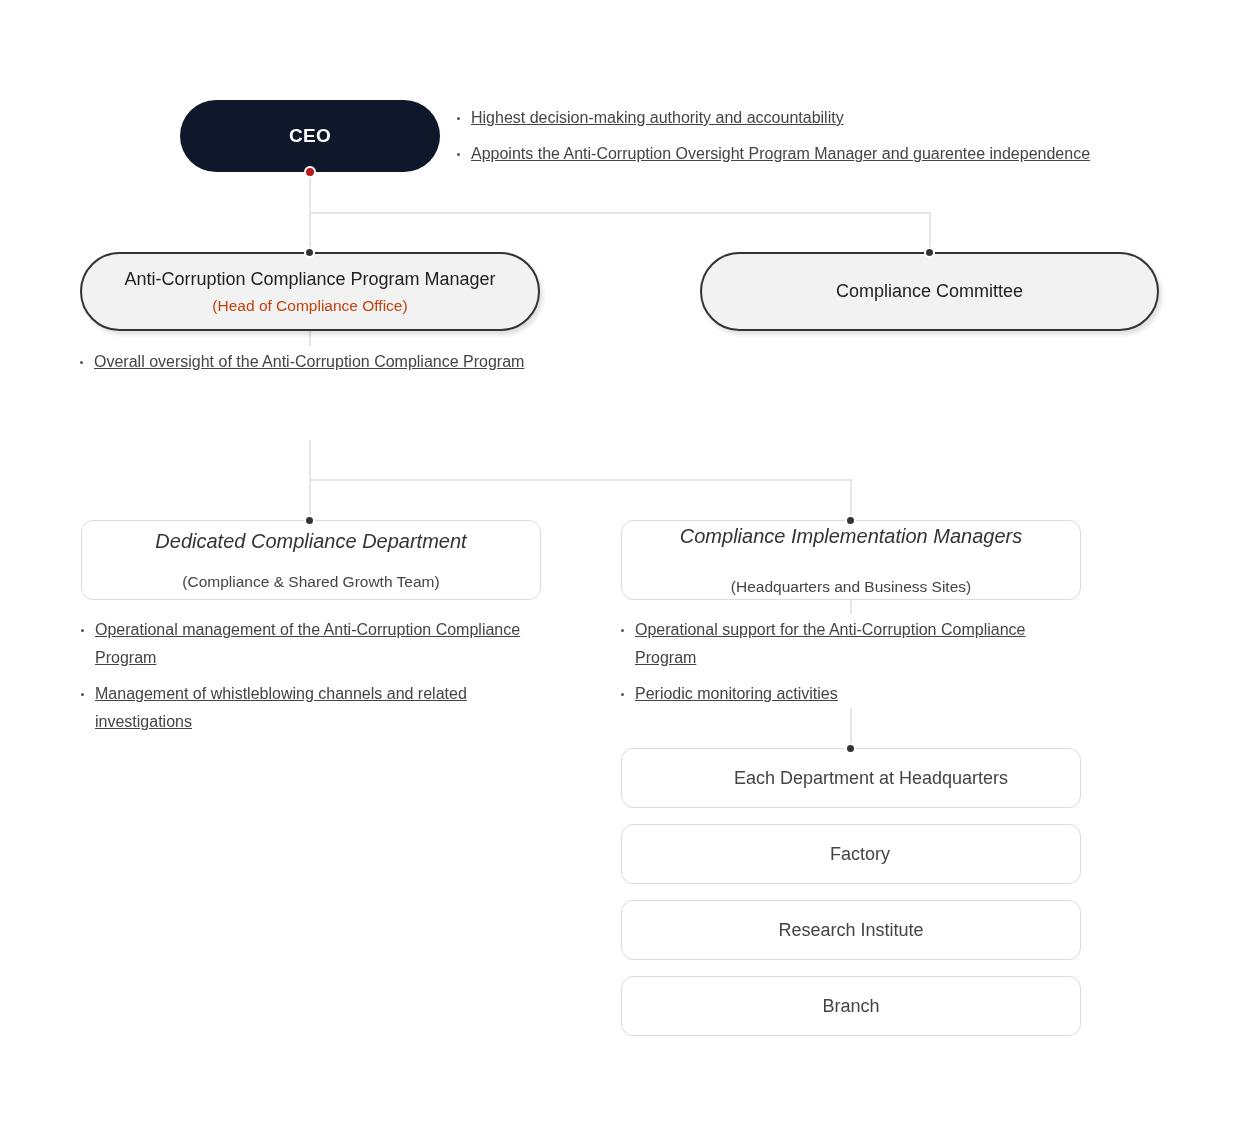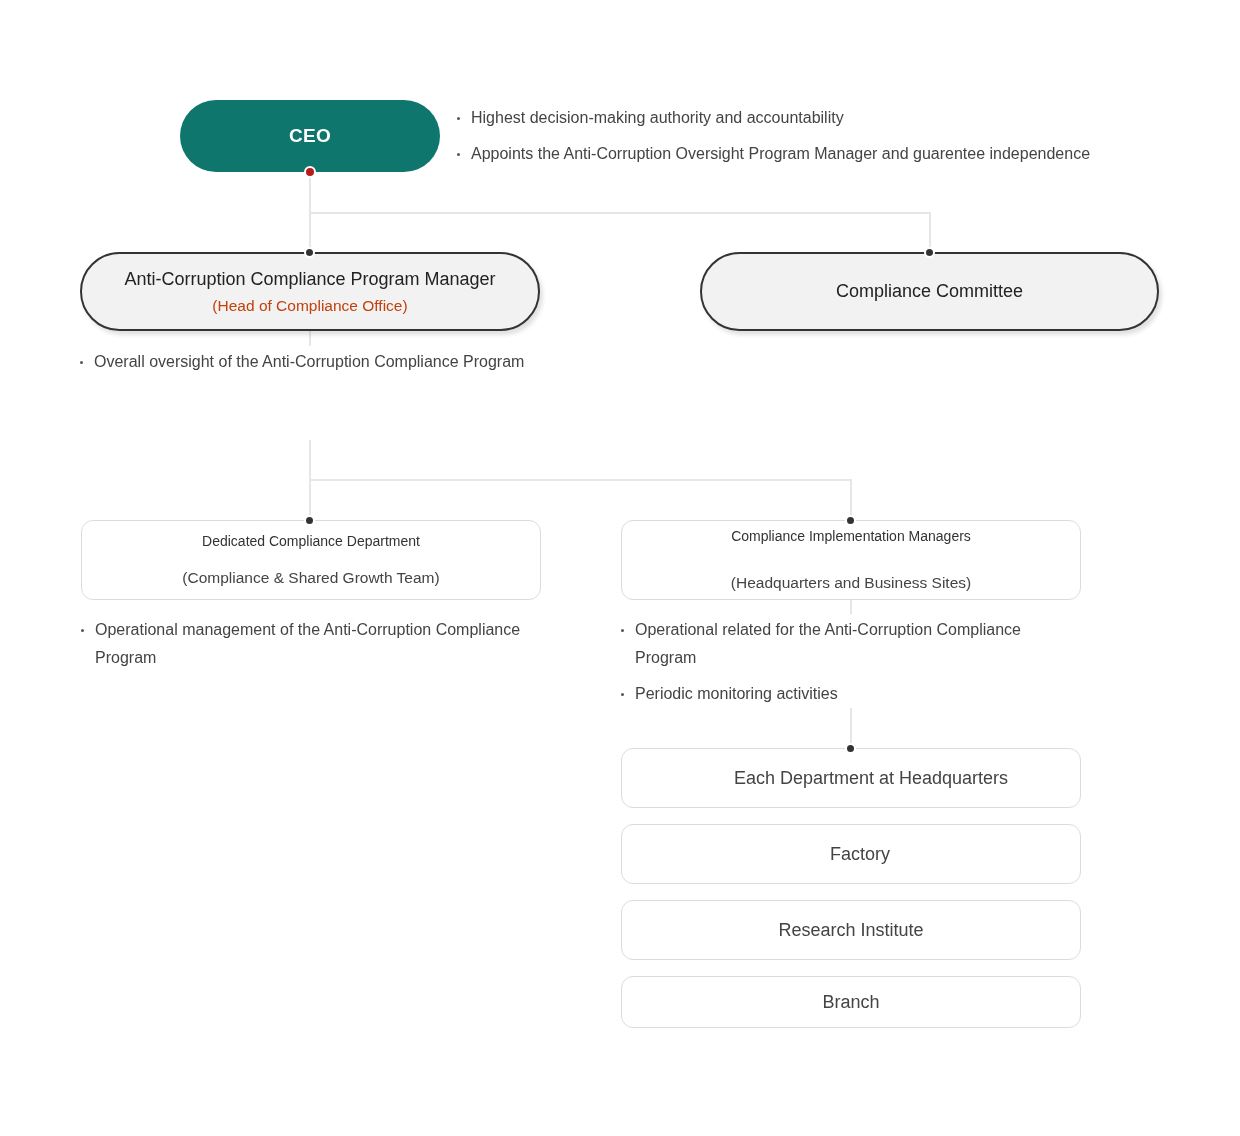--- a/index.html
+++ b/index.html
@@ -6,34 +6,34 @@
   body { width: 1240px; height: 1136px; position: relative; overflow: hidden;
          font-family: "Liberation Sans", "DejaVu Sans", sans-serif; color: #333; }
   .abs { position: absolute; }
   .line-v { position: absolute; width: 2px; background: #e6e6e6; }
   .line-h { position: absolute; height: 2px; background: #e6e6e6; }
   .dot { position: absolute; width: 7px; height: 7px; border-radius: 50%;
          background: #333; border: 2px solid #fff; box-sizing: content-box; }
   .dot-red { position: absolute; width: 8px; height: 8px; border-radius: 50%;
          background: #b71a1c; border: 2px solid #fff; box-sizing: content-box; }
   .ceo { left: 180px; top: 100px; width: 260px; height: 72px; border-radius: 36px;
-         background: #0f766e; color: #fff; display: flex; align-items: center; justify-content: center;
+         background: #0f172a; color: #fff; display: flex; align-items: center; justify-content: center;
          font-size: 19px; font-weight: bold; letter-spacing: 0.2px; }
   .pill { height: 79px; border-radius: 40px; background: #f2f2f2; border: 2px solid #333;
           box-sizing: border-box; box-shadow: 3px 4px 4px rgba(0,0,0,0.12);
           display: flex; flex-direction: column; align-items: center; justify-content: center; }
   .pill .t1 { font-size: 18px; color: #222; }
   .pill .t2 { font-size: 15.5px; color: #c2410c; margin-top: 7px; }
   .box { border: 1px solid #dcdcdc; border-radius: 12px; background: #fff; box-sizing: border-box;
          display: flex; flex-direction: column; align-items: center; justify-content: center; }
-  .box .t1 { font-size: 14px; color: #333; }
+  .box .t1 { font-size: 20px; color: #333; font-style: italic; }
   .box .t2 { font-size: 15.5px; color: #444; margin-top: 20px; }
   .sub { font-size: 18px; color: #444; }
   ul.bl { position: absolute; margin: 0; padding: 0; list-style: none; }
-  ul.bl li { position: relative; padding-left: 14px; font-size: 16px; color: #444; line-height: 28px; margin-bottom: 8px; }
+  ul.bl li { position: relative; padding-left: 14px; font-size: 16px; color: #444; line-height: 28px; margin-bottom: 8px; text-decoration: underline; }
   ul.bl li::before { content: ""; position: absolute; left: 0; top: 13px; width: 3px; height: 3px; border-radius: 50%; background: #555; }
 </style>
 </head>
 <body>
 
 <div class="line-v" style="left:309px; top:172px; height:80px;"></div>
 <div class="line-h" style="left:309px; top:212px; width:622px;"></div>
 <div class="line-v" style="left:929px; top:212px; height:40px;"></div>
 
 <div class="line-v" style="left:309px; top:331px; height:15px;"></div>
@@ -67,37 +67,38 @@
 </div>
 <div class="dot" style="left:924px; top:247px;"></div>
 
 <div class="abs box" style="left:81px; top:520px; width:460px; height:80px;">
   <span class="t1">Dedicated Compliance Department</span>
   <span class="t2">(Compliance &amp; Shared Growth Team)</span>
 </div>
 <div class="dot" style="left:304px; top:515px;"></div>
 <ul class="bl" style="left:81px; top:616px; width:450px;">
   <li>Operational management of the Anti-Corruption Compliance Program</li>
+  <li>Management of whistleblowing channels and related investigations</li>
 </ul>
 
 <div class="abs box" style="left:621px; top:520px; width:460px; height:80px;gap:10px;">
   <span class="t1">Compliance Implementation Managers</span>
   <span class="t2">(Headquarters and Business Sites)</span>
 </div>
 <div class="dot" style="left:845px; top:515px;"></div>
 <ul class="bl" style="left:621px; top:616px; width:430px;">
-  <li>Operational related for the Anti-Corruption Compliance Program</li>
+  <li>Operational support for the Anti-Corruption Compliance Program</li>
   <li>Periodic monitoring activities</li>
 </ul>
 
 <div class="dot" style="left:845px; top:743px; z-index:2;"></div>
 <div class="abs box" style="left:621px; top:748px; width:460px; height:60px;padding-left:40px;">
   <span class="sub">Each Department at Headquarters</span>
 </div>
 <div class="abs box" style="left:621px; top:824px; width:460px; height:60px;padding-left:18px;">
   <span class="sub">Factory</span>
 </div>
 <div class="abs box" style="left:621px; top:900px; width:460px; height:60px;">
   <span class="sub">Research Institute</span>
 </div>
-<div class="abs box" style="left:621px; top:976px; width:460px; height:52px;">
+<div class="abs box" style="left:621px; top:976px; width:460px; height:60px;">
   <span class="sub">Branch</span>
 </div>
 
 </body></html>

